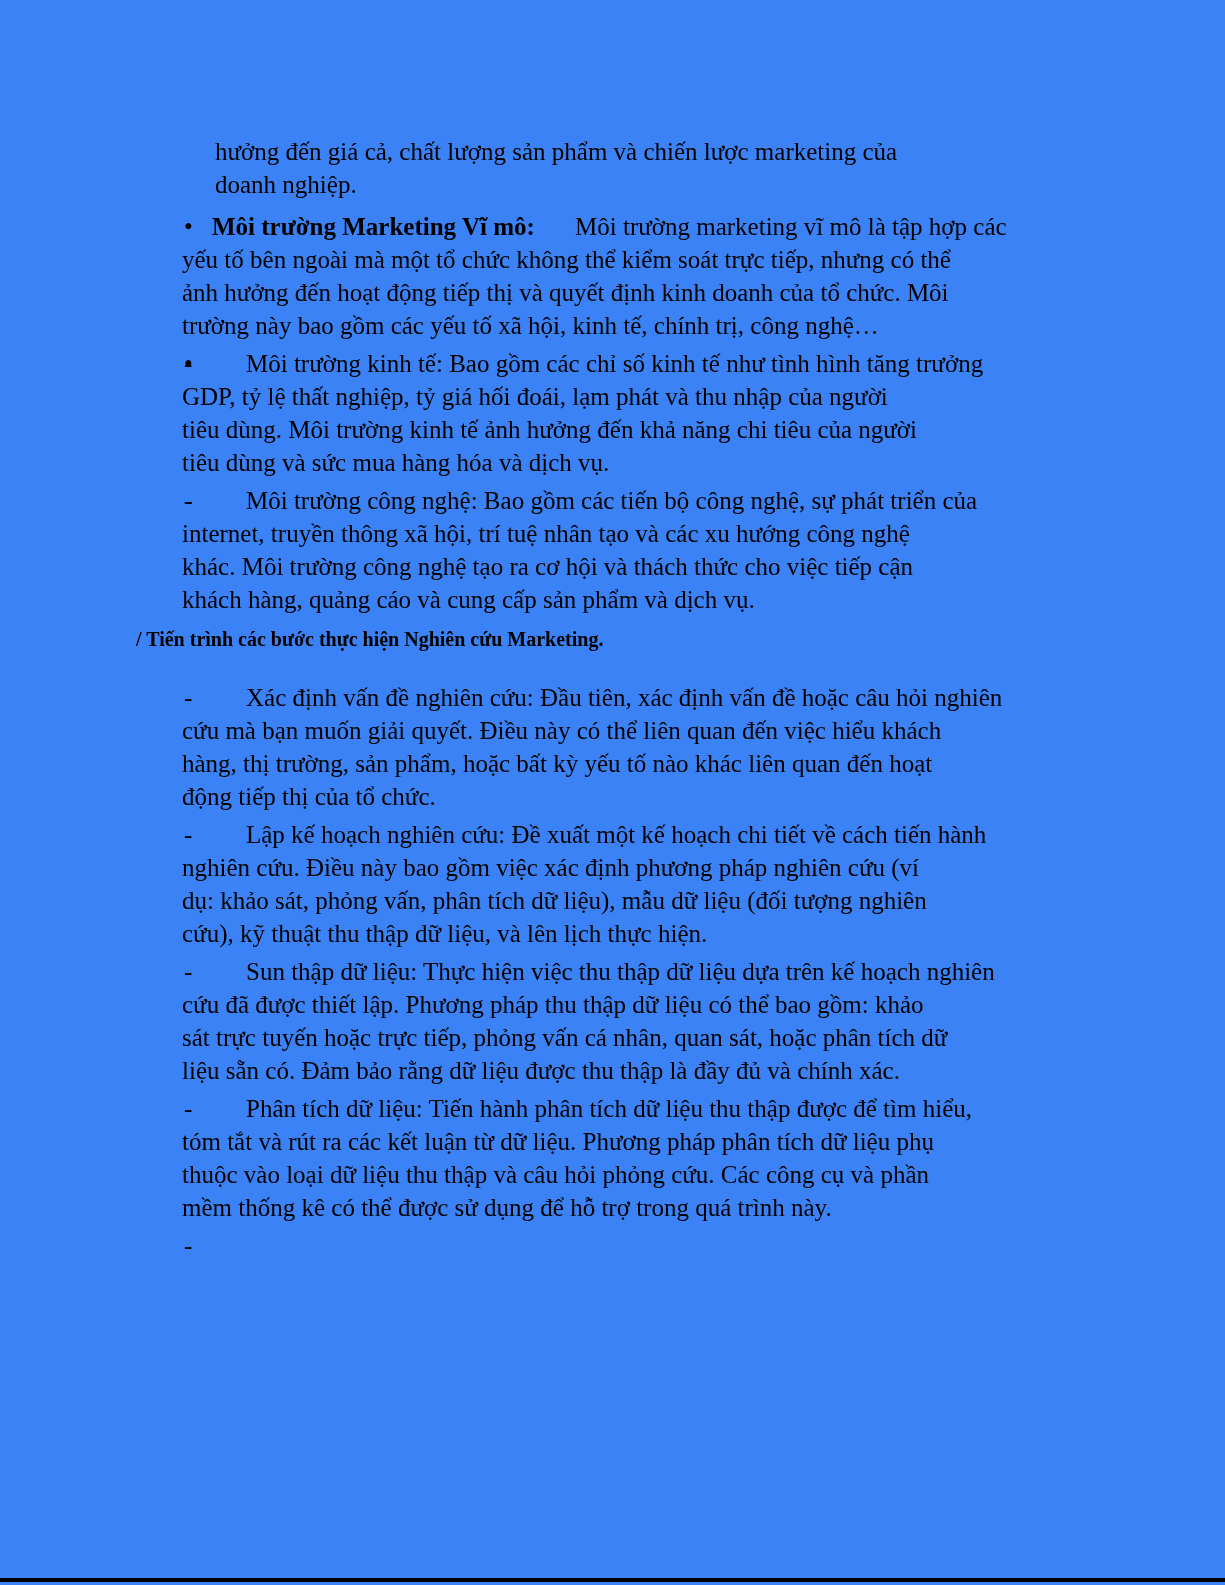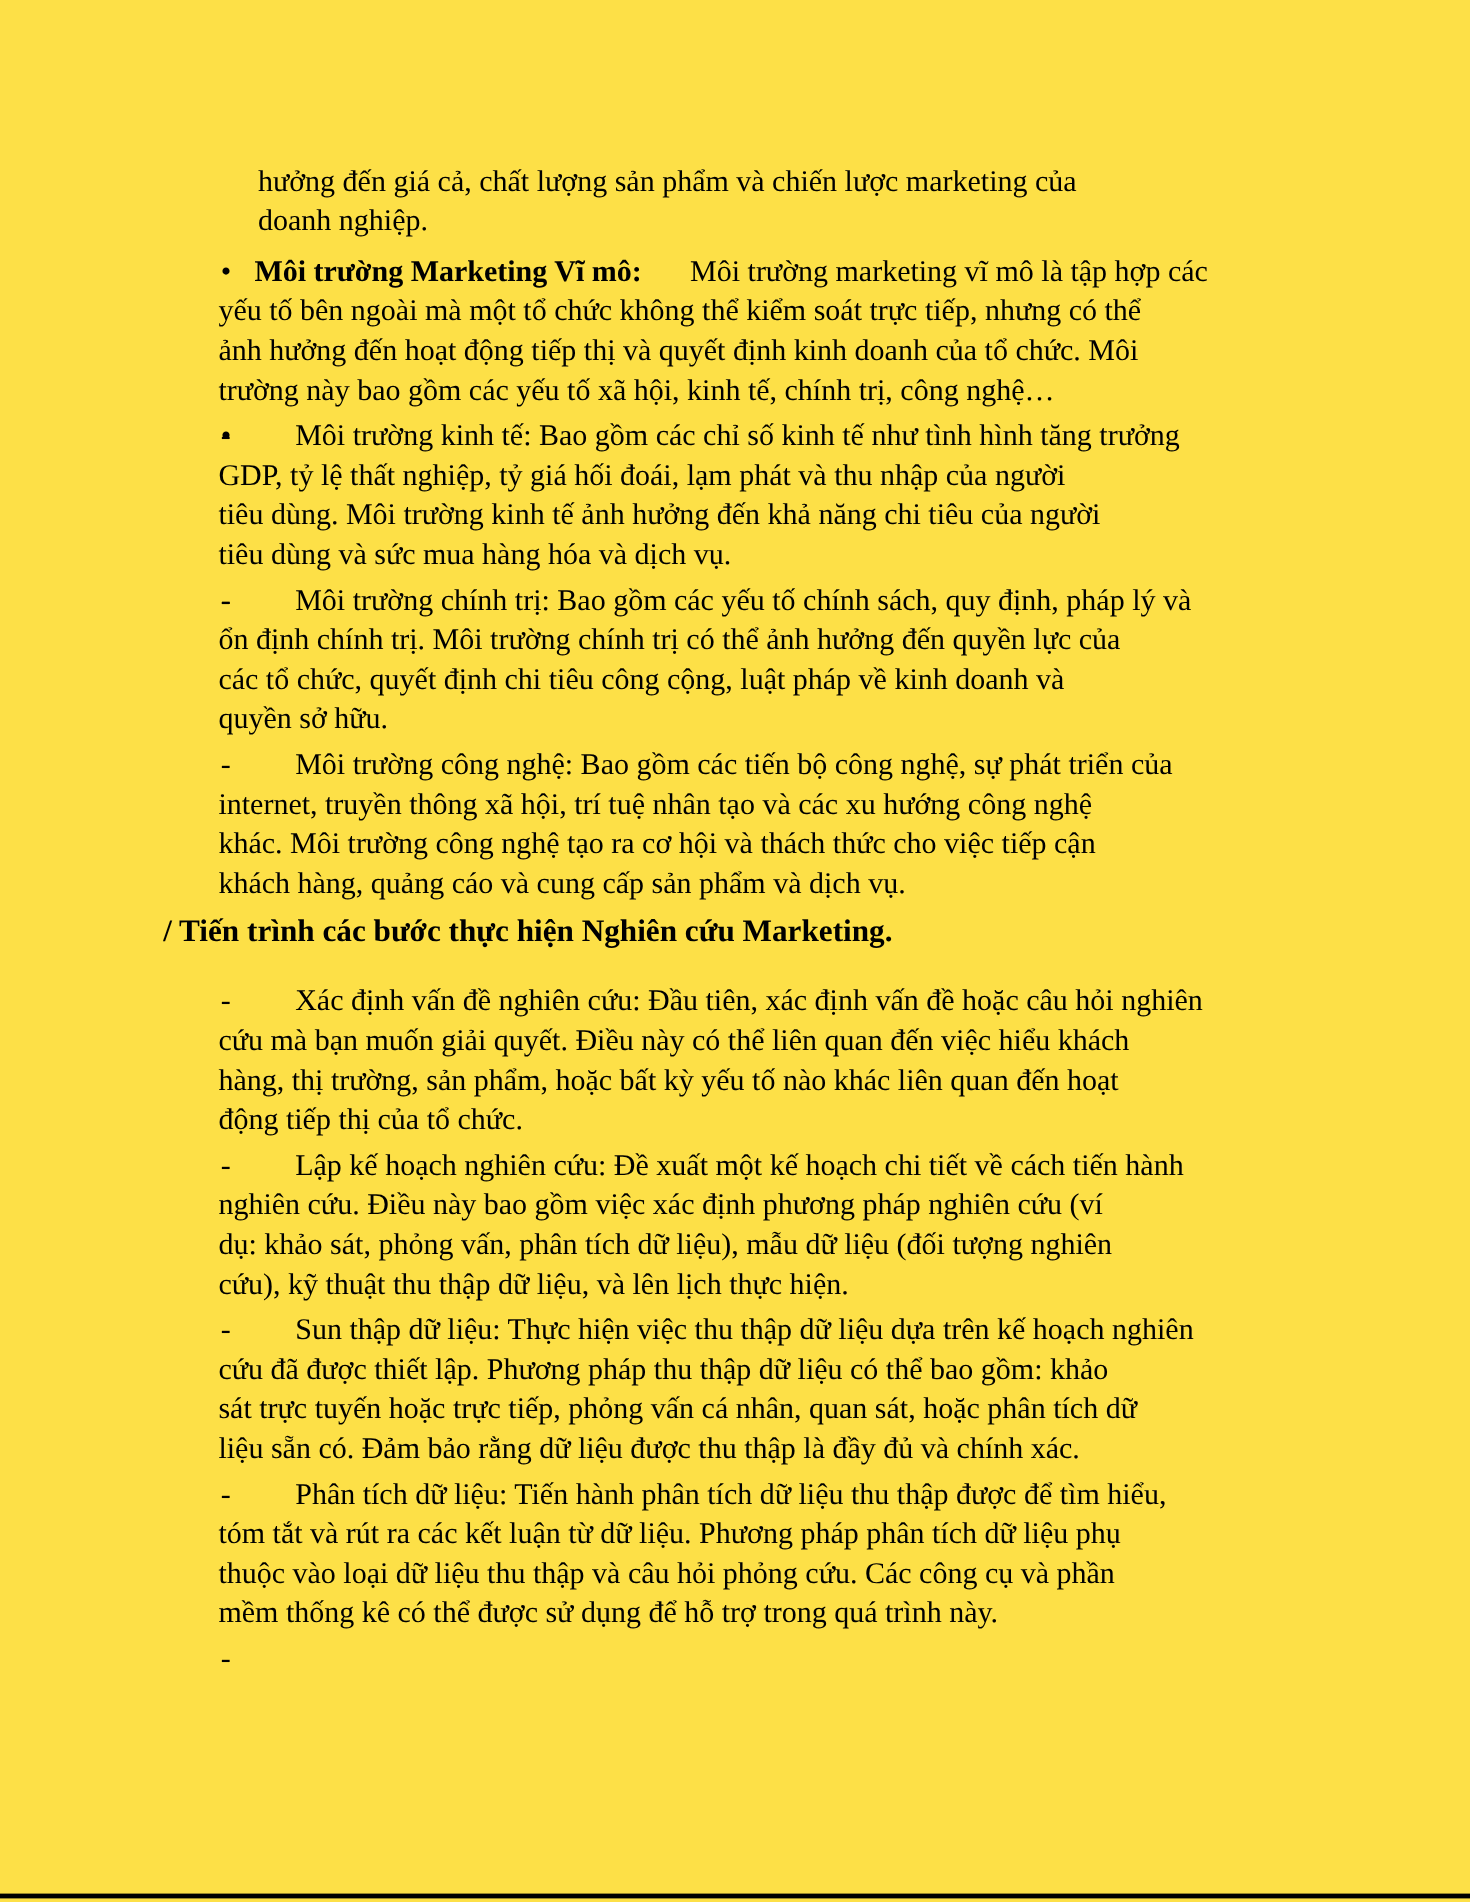--- a/index.html
+++ b/index.html
@@ -11,21 +11,21 @@
     font-size: 25px;
     line-height: 33px;
     color: #000000;
     position: relative;
     overflow: hidden;
   }
   .page {
     position: relative;
     width: 1225px;
     height: 1585px;
-    background: #fde047;
+    background: #3b82f6;
   }
   .content {
     position: absolute;
     top: 135px;
     left: 0;
     width: 1225px;
   }
   .intro {
     margin: 0 0 9px 215px;
     width: 1000px;
@@ -40,21 +40,21 @@
   .li .marker {
     position: absolute;
     left: 2px;
     top: 0;
     text-indent: 0;
   }
   .li .lead { font-weight: bold; }
   .li .txt { white-space: pre-wrap; margin-left: 34px; }
   .heading {
     margin: 2px 0 24px 136px;
-    font-size: 26px;
+    font-size: 20px;
     line-height: 36px;
     font-weight: bold;
     width: 1050px;
   }
   .bottom-bar {
     position: absolute;
     left: 0;
     top: 1578px;
     width: 1225px;
     height: 4px;
@@ -77,24 +77,21 @@
 
     <div class="li"><span class="marker">•</span></div>
 
     <div class="li"><span class="marker">-</span><span class="txt">Môi trường kinh tế: Bao gồm các chỉ số kinh tế như tình hình tăng trưởng
 GDP, tỷ lệ thất nghiệp, tỷ giá hối đoái, lạm phát và thu nhập của người
 tiêu dùng. Môi trường kinh tế ảnh hưởng đến khả năng chi tiêu của người
 tiêu dùng và sức mua hàng hóa và dịch vụ.</span></div>
 
     <div class="li"><span class="marker">-</span></div>
 
-    <div class="li"><span class="marker">-</span><span class="txt">Môi trường chính trị: Bao gồm các yếu tố chính sách, quy định, pháp lý và
-ổn định chính trị. Môi trường chính trị có thể ảnh hưởng đến quyền lực của
-các tổ chức, quyết định chi tiêu công cộng, luật pháp về kinh doanh và
-quyền sở hữu.</span></div>
+    <div class="li"><span class="marker">-</span></div>
 
     <div class="li"><span class="marker">-</span><span class="txt">Môi trường công nghệ: Bao gồm các tiến bộ công nghệ, sự phát triển của
 internet, truyền thông xã hội, trí tuệ nhân tạo và các xu hướng công nghệ
 khác. Môi trường công nghệ tạo ra cơ hội và thách thức cho việc tiếp cận
 khách hàng, quảng cáo và cung cấp sản phẩm và dịch vụ.</span></div>
 
     <h2 class="heading">/ Tiến trình các bước thực hiện Nghiên cứu Marketing.</h2>
 
     <div class="li"><span class="marker">-</span><span class="txt">Xác định vấn đề nghiên cứu: Đầu tiên, xác định vấn đề hoặc câu hỏi nghiên
 cứu mà bạn muốn giải quyết. Điều này có thể liên quan đến việc hiểu khách

